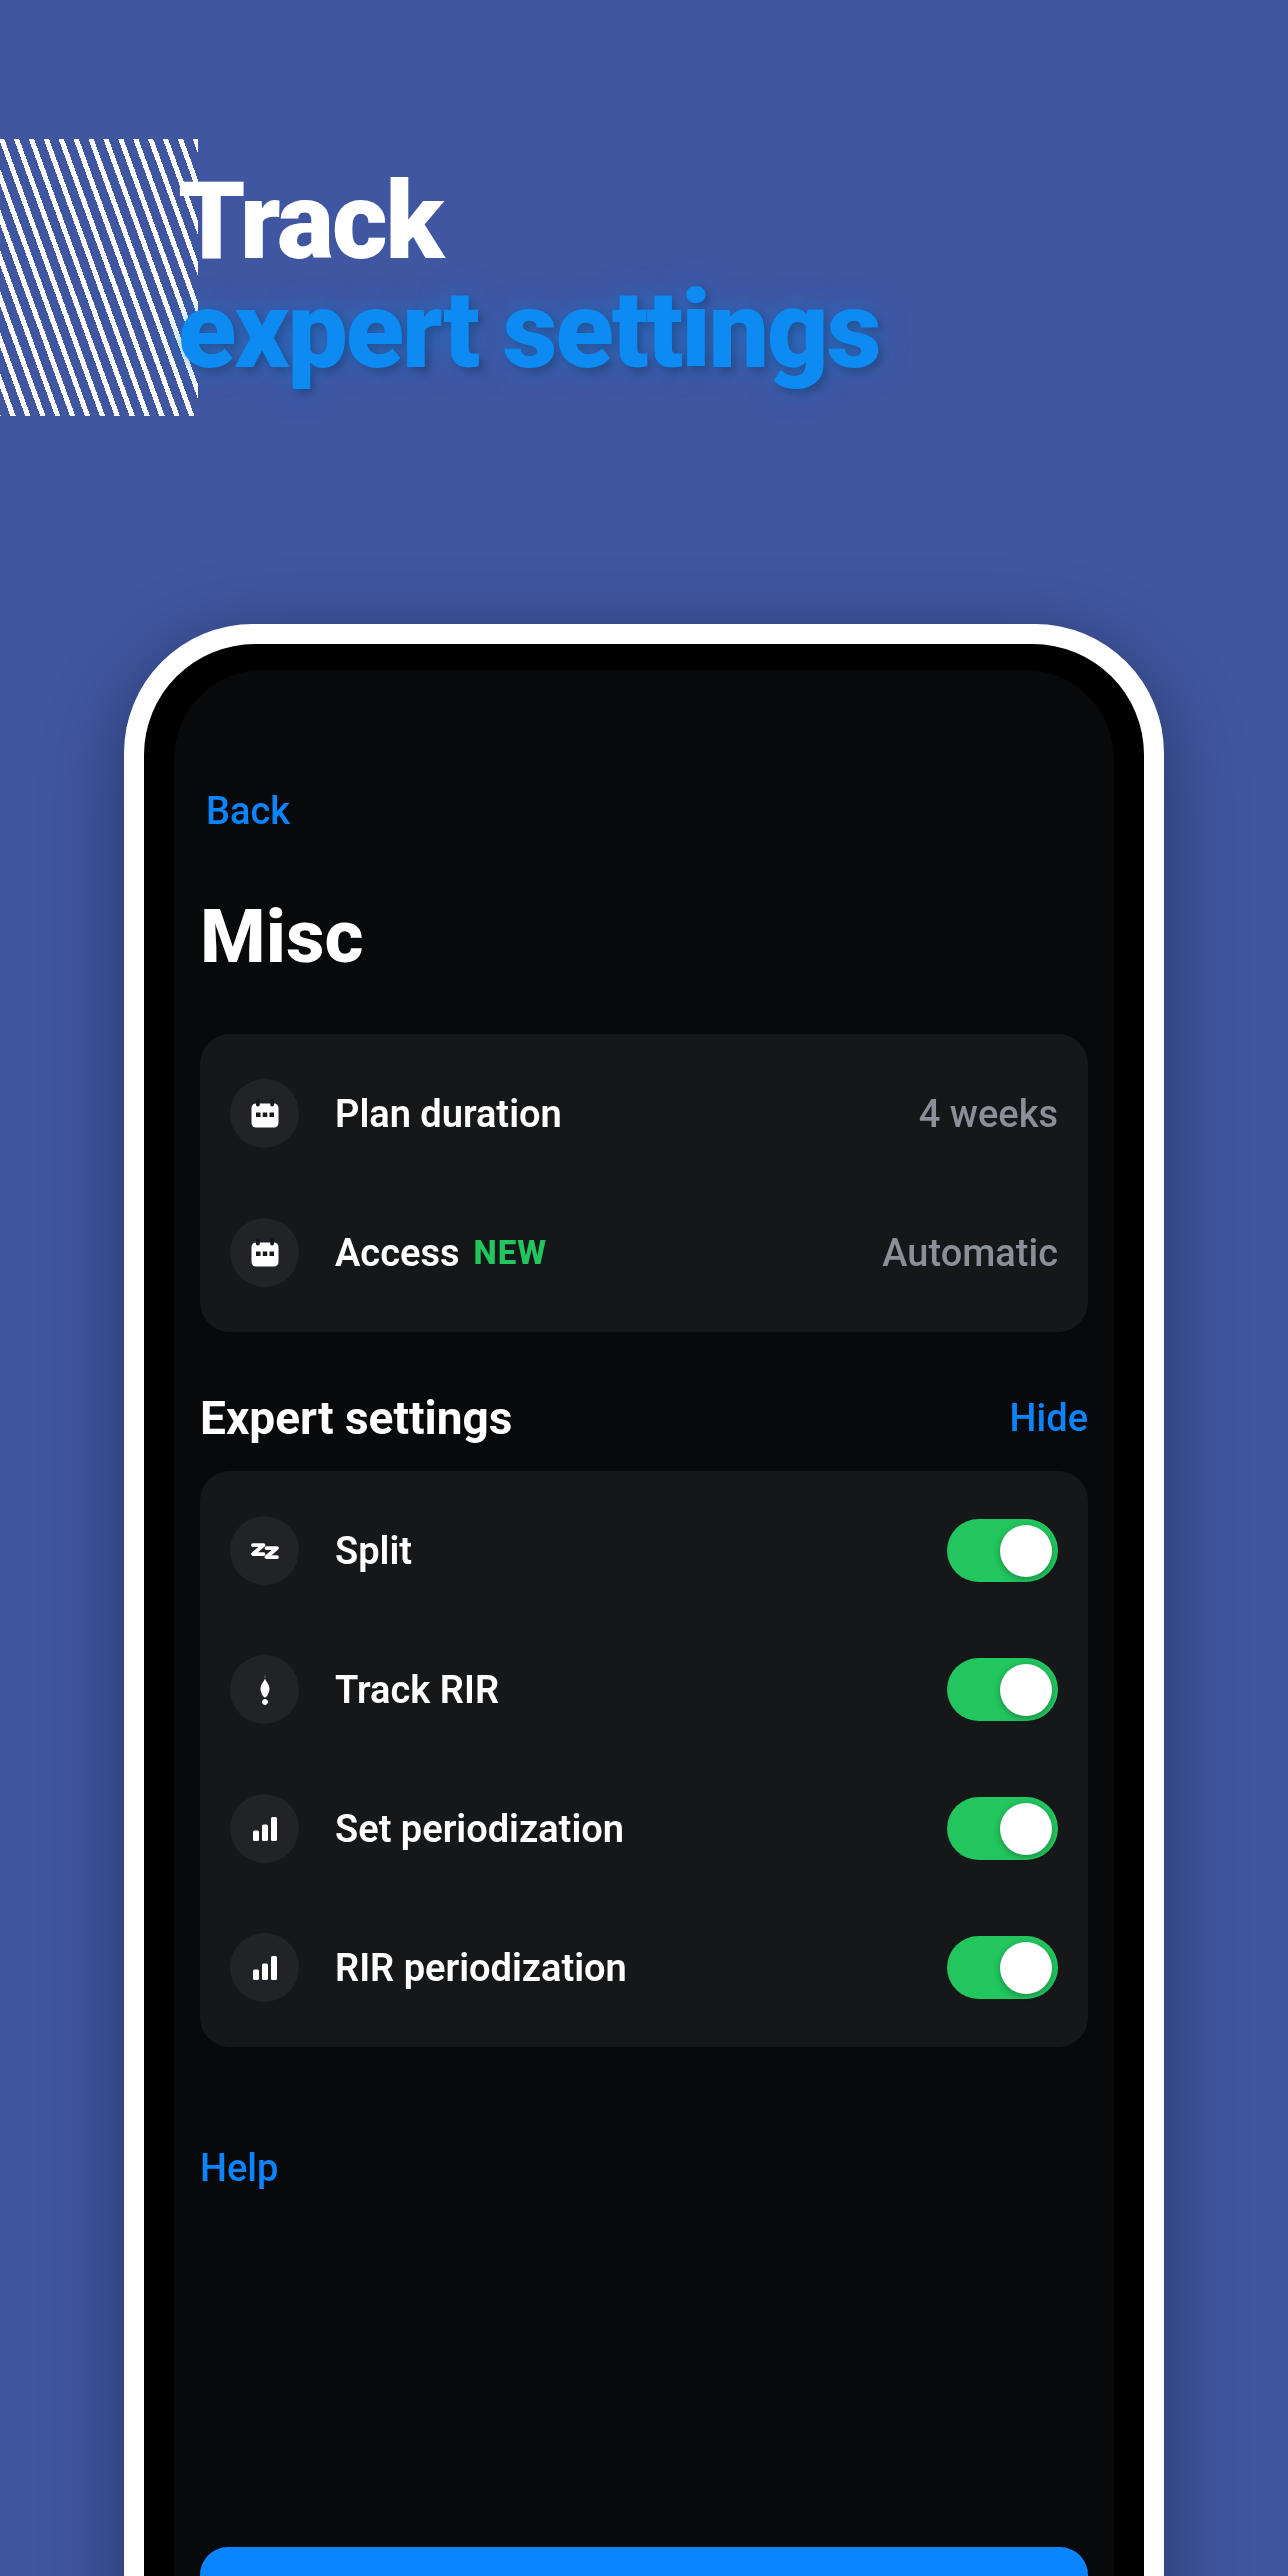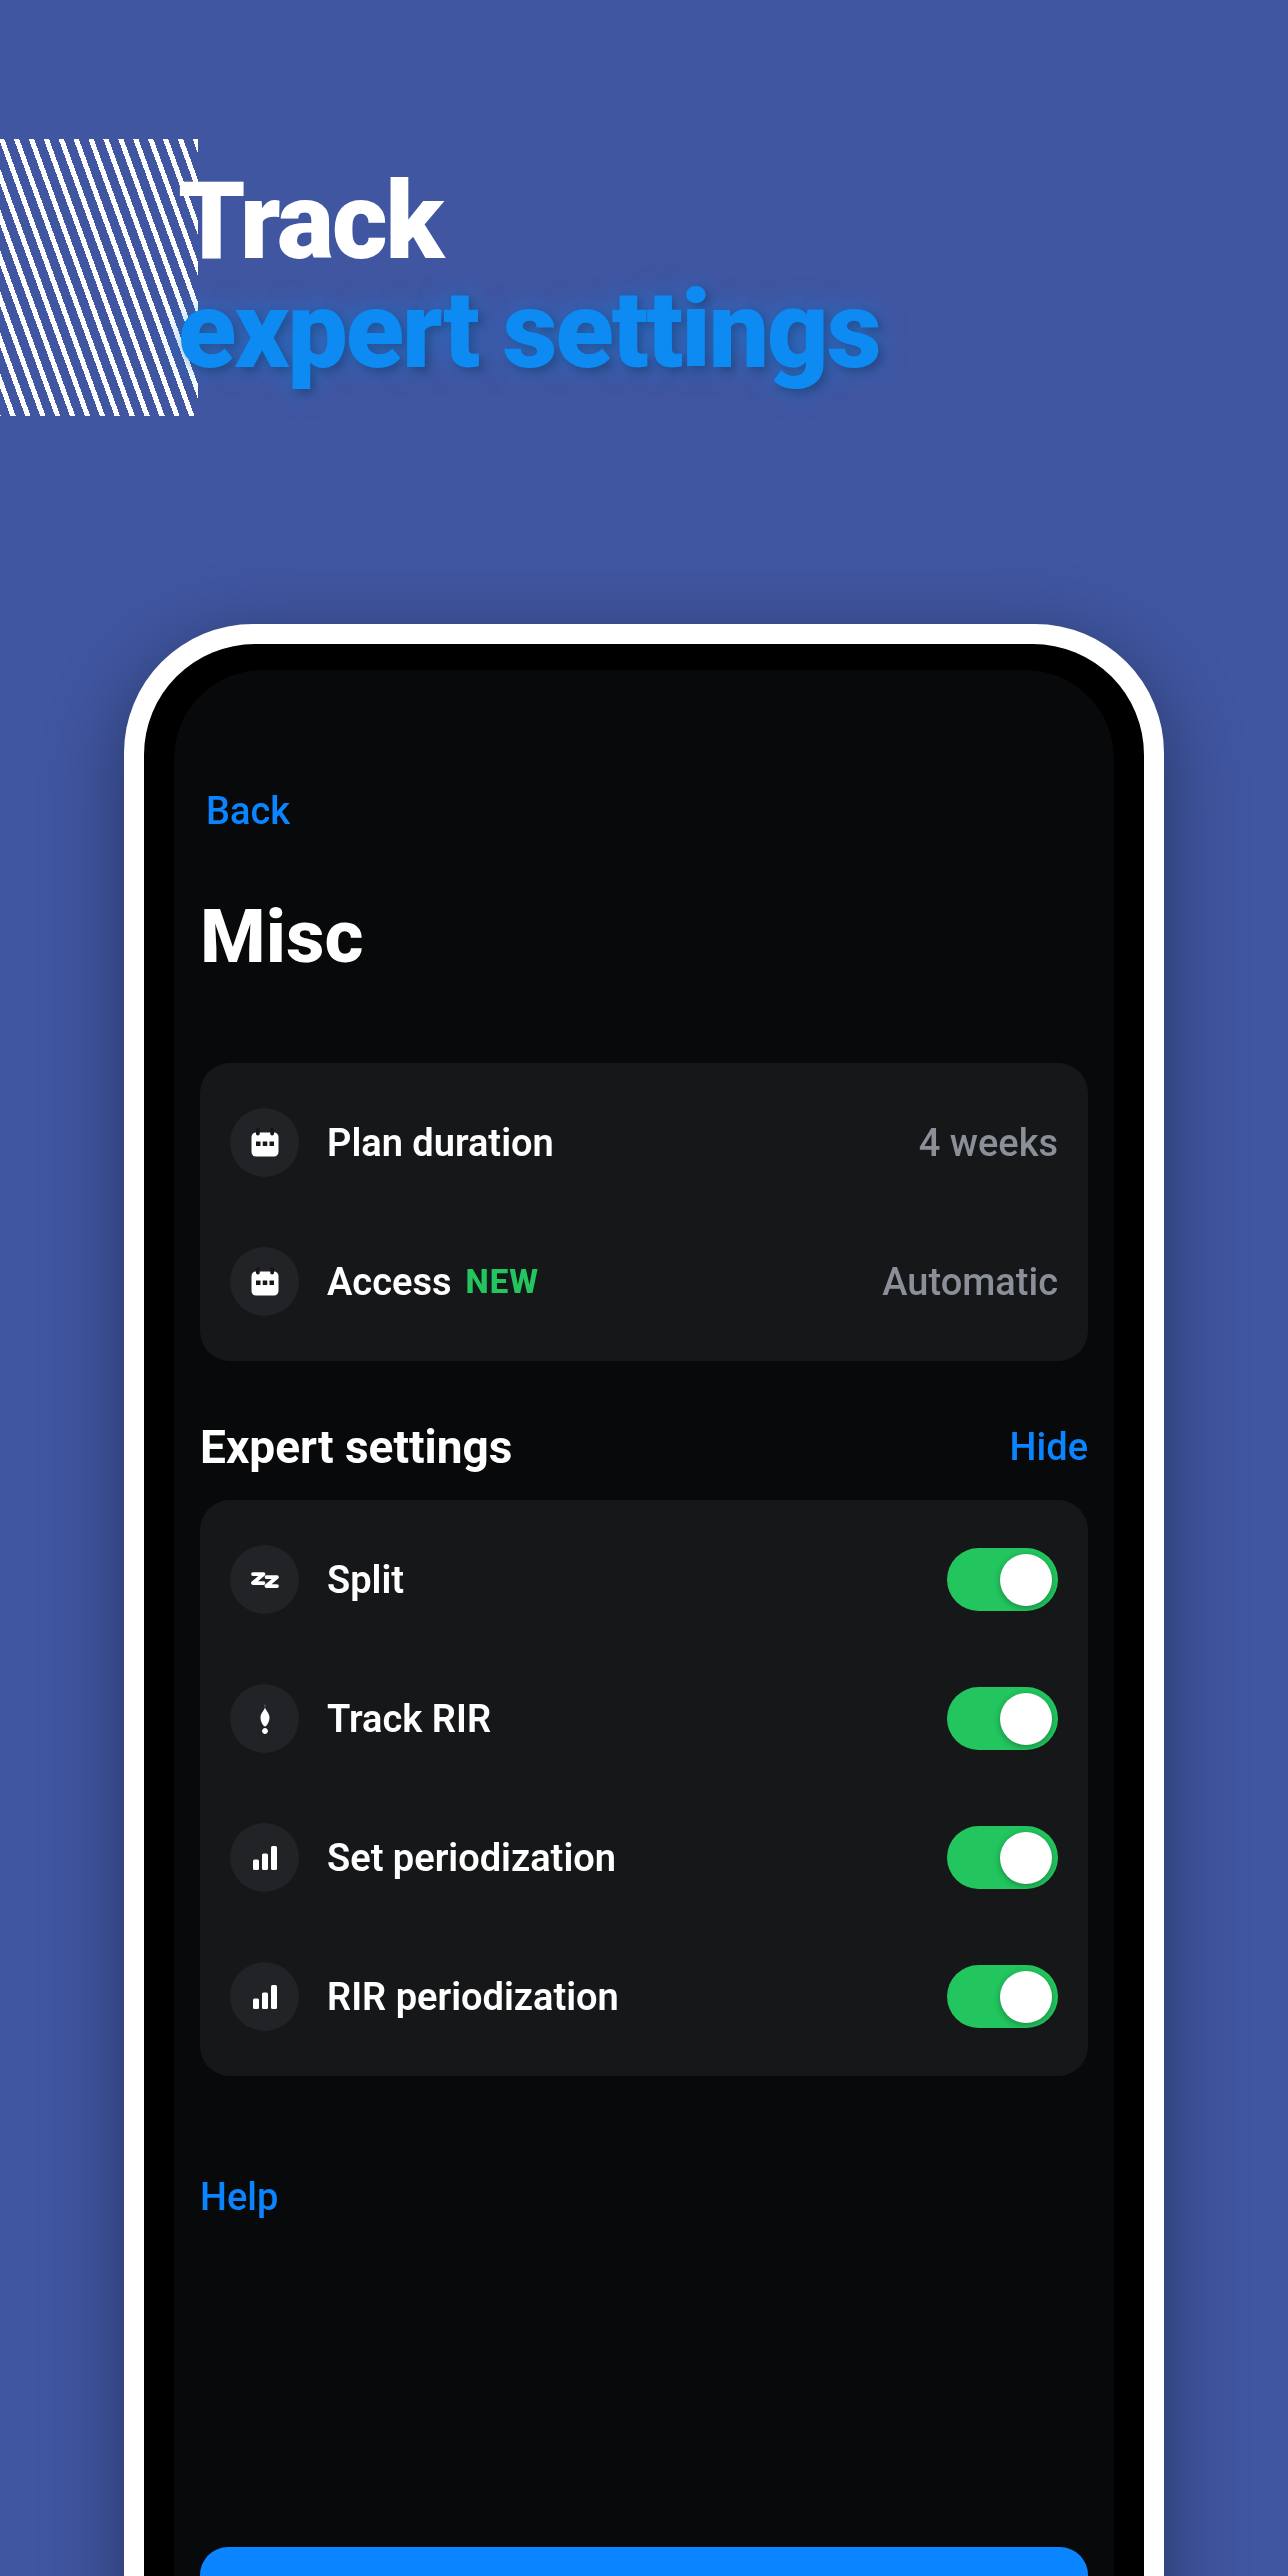--- a/index.html
+++ b/index.html
@@ -118,35 +118,35 @@
       font-weight: 500;
       margin-bottom: 59px;
       display: inline-block;
       margin-left: 6px;
     }
 
     .page-title {
       color: #ffffff;
       font-size: 75px;
       font-weight: 800;
-      margin-bottom: 83px;
+      margin-bottom: 54px;
     }
 
     .card {
       background: #151719;
       border-radius: 30px;
       padding: 10px 30px;
       margin-bottom: 59px;
     }
 
     .row {
       display: flex;
       align-items: center;
       height: 139px;
-      gap: 28px;
+      gap: 36px;
     }
 
     .icon-circle {
       width: 69px;
       height: 69px;
       min-width: 69px;
       background: #212326;
       border-radius: 50%;
       display: flex;
       align-items: center;

